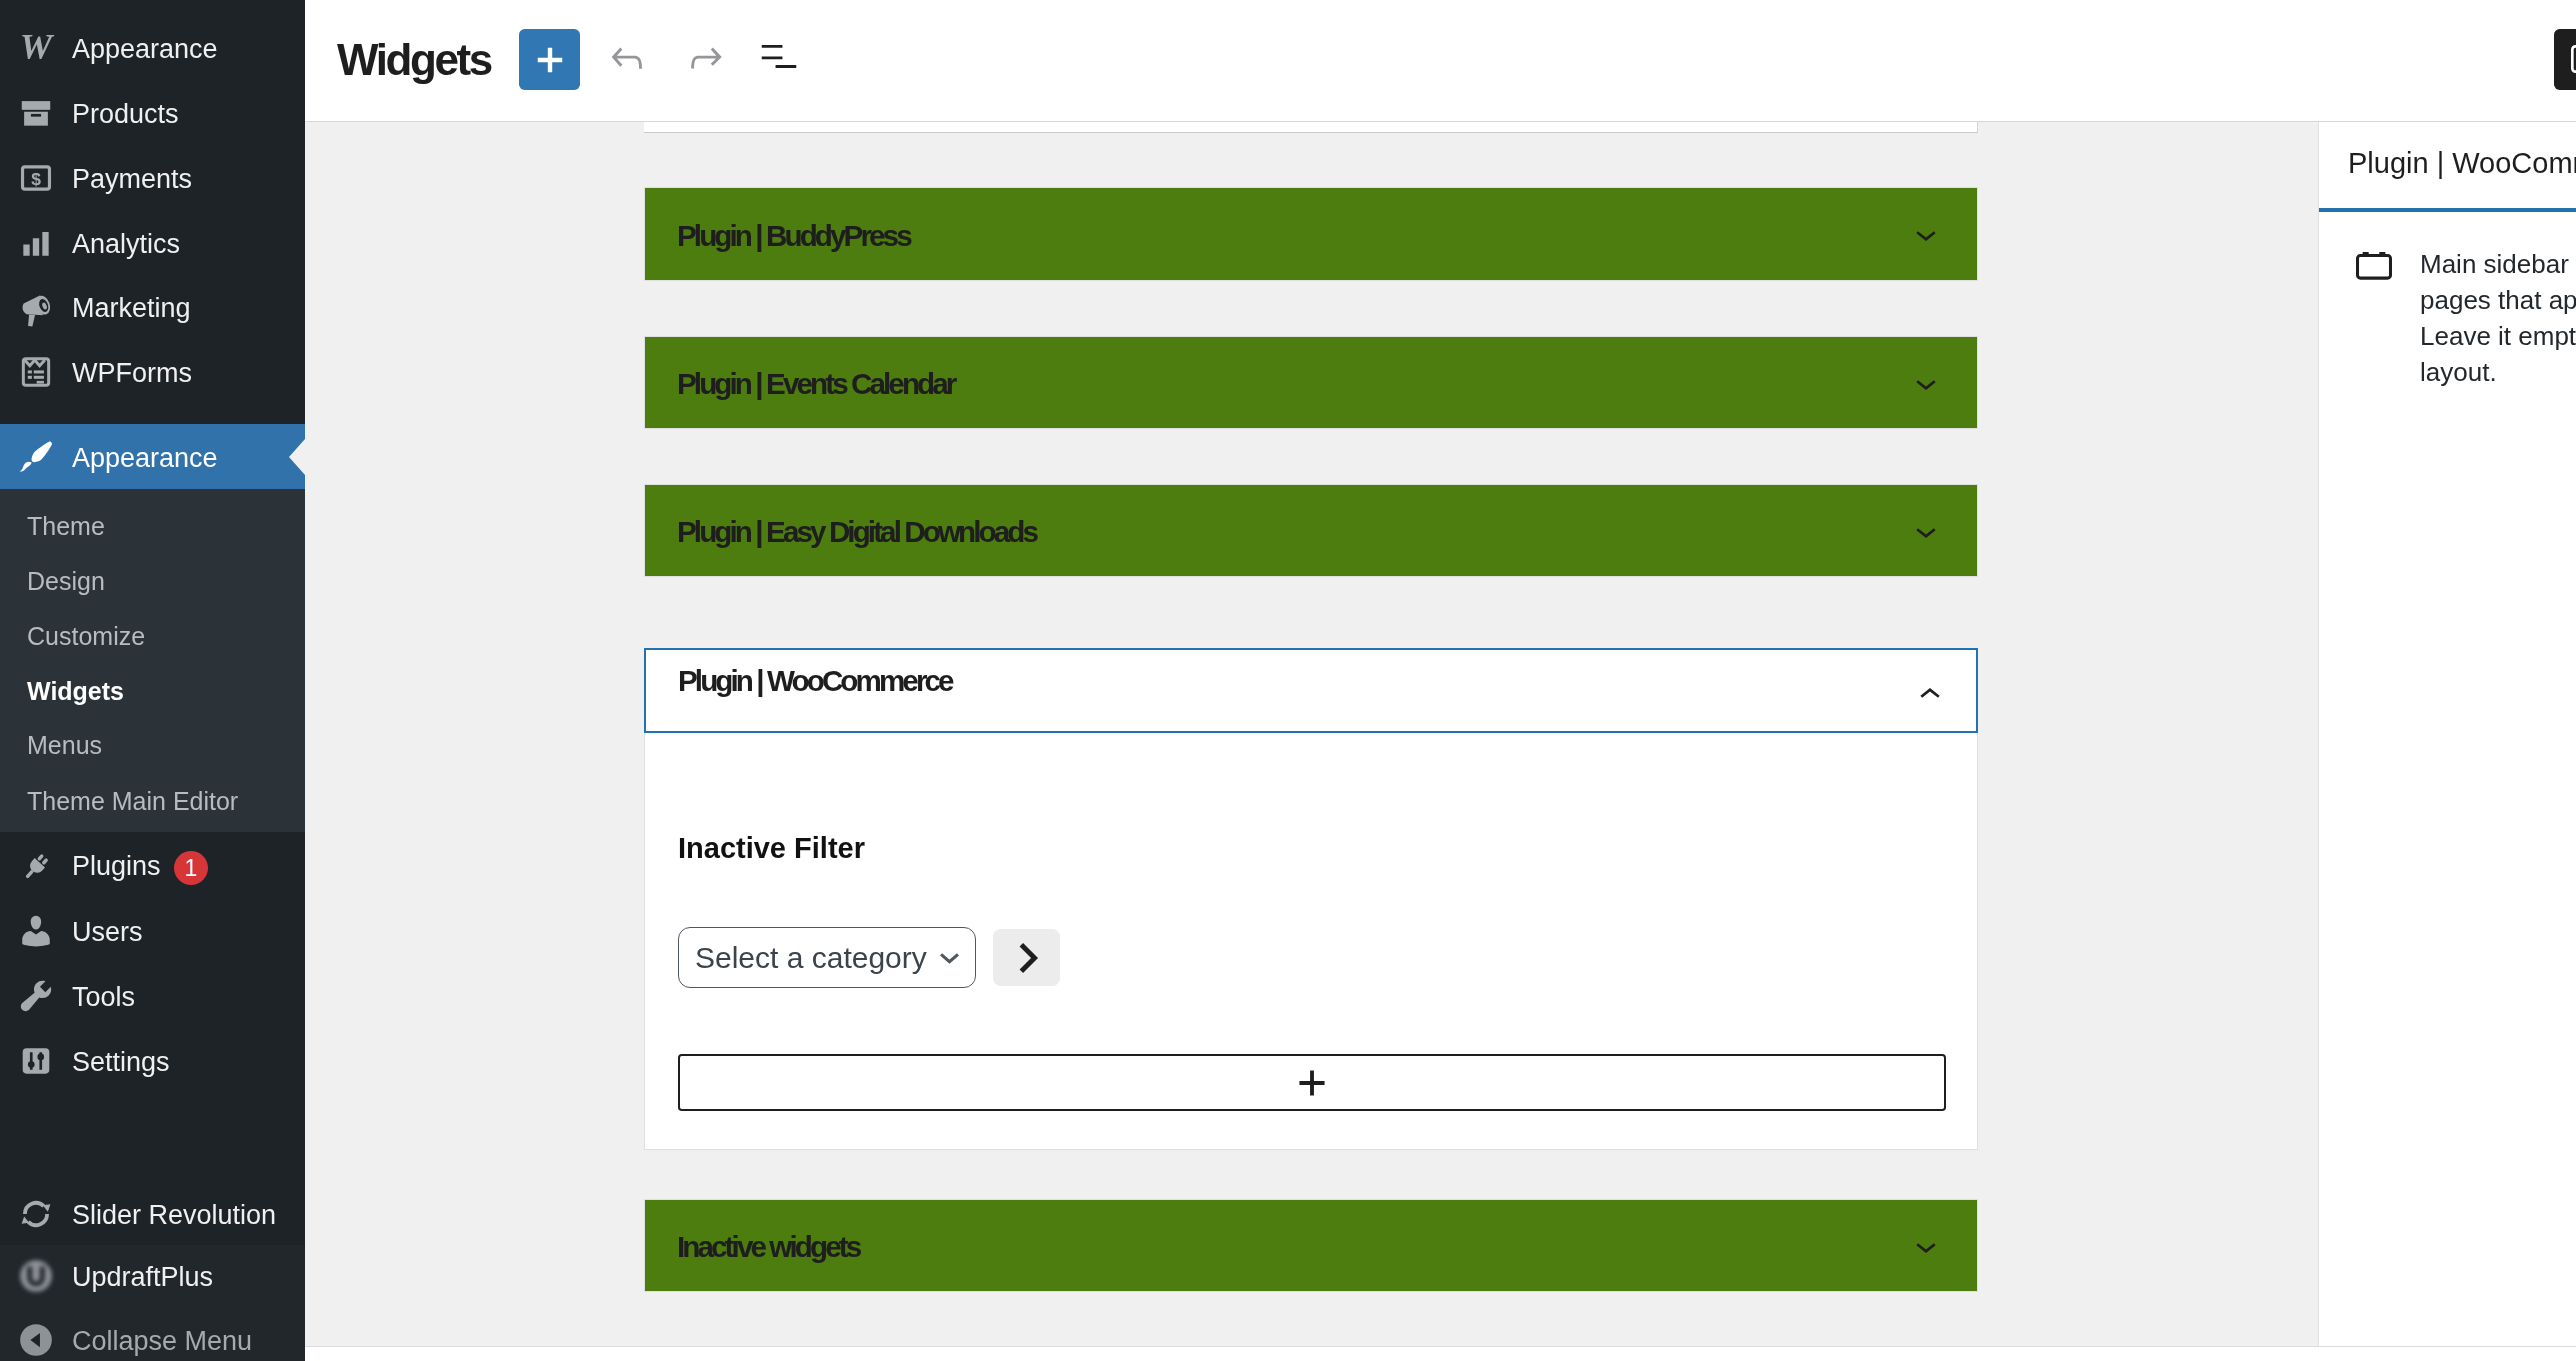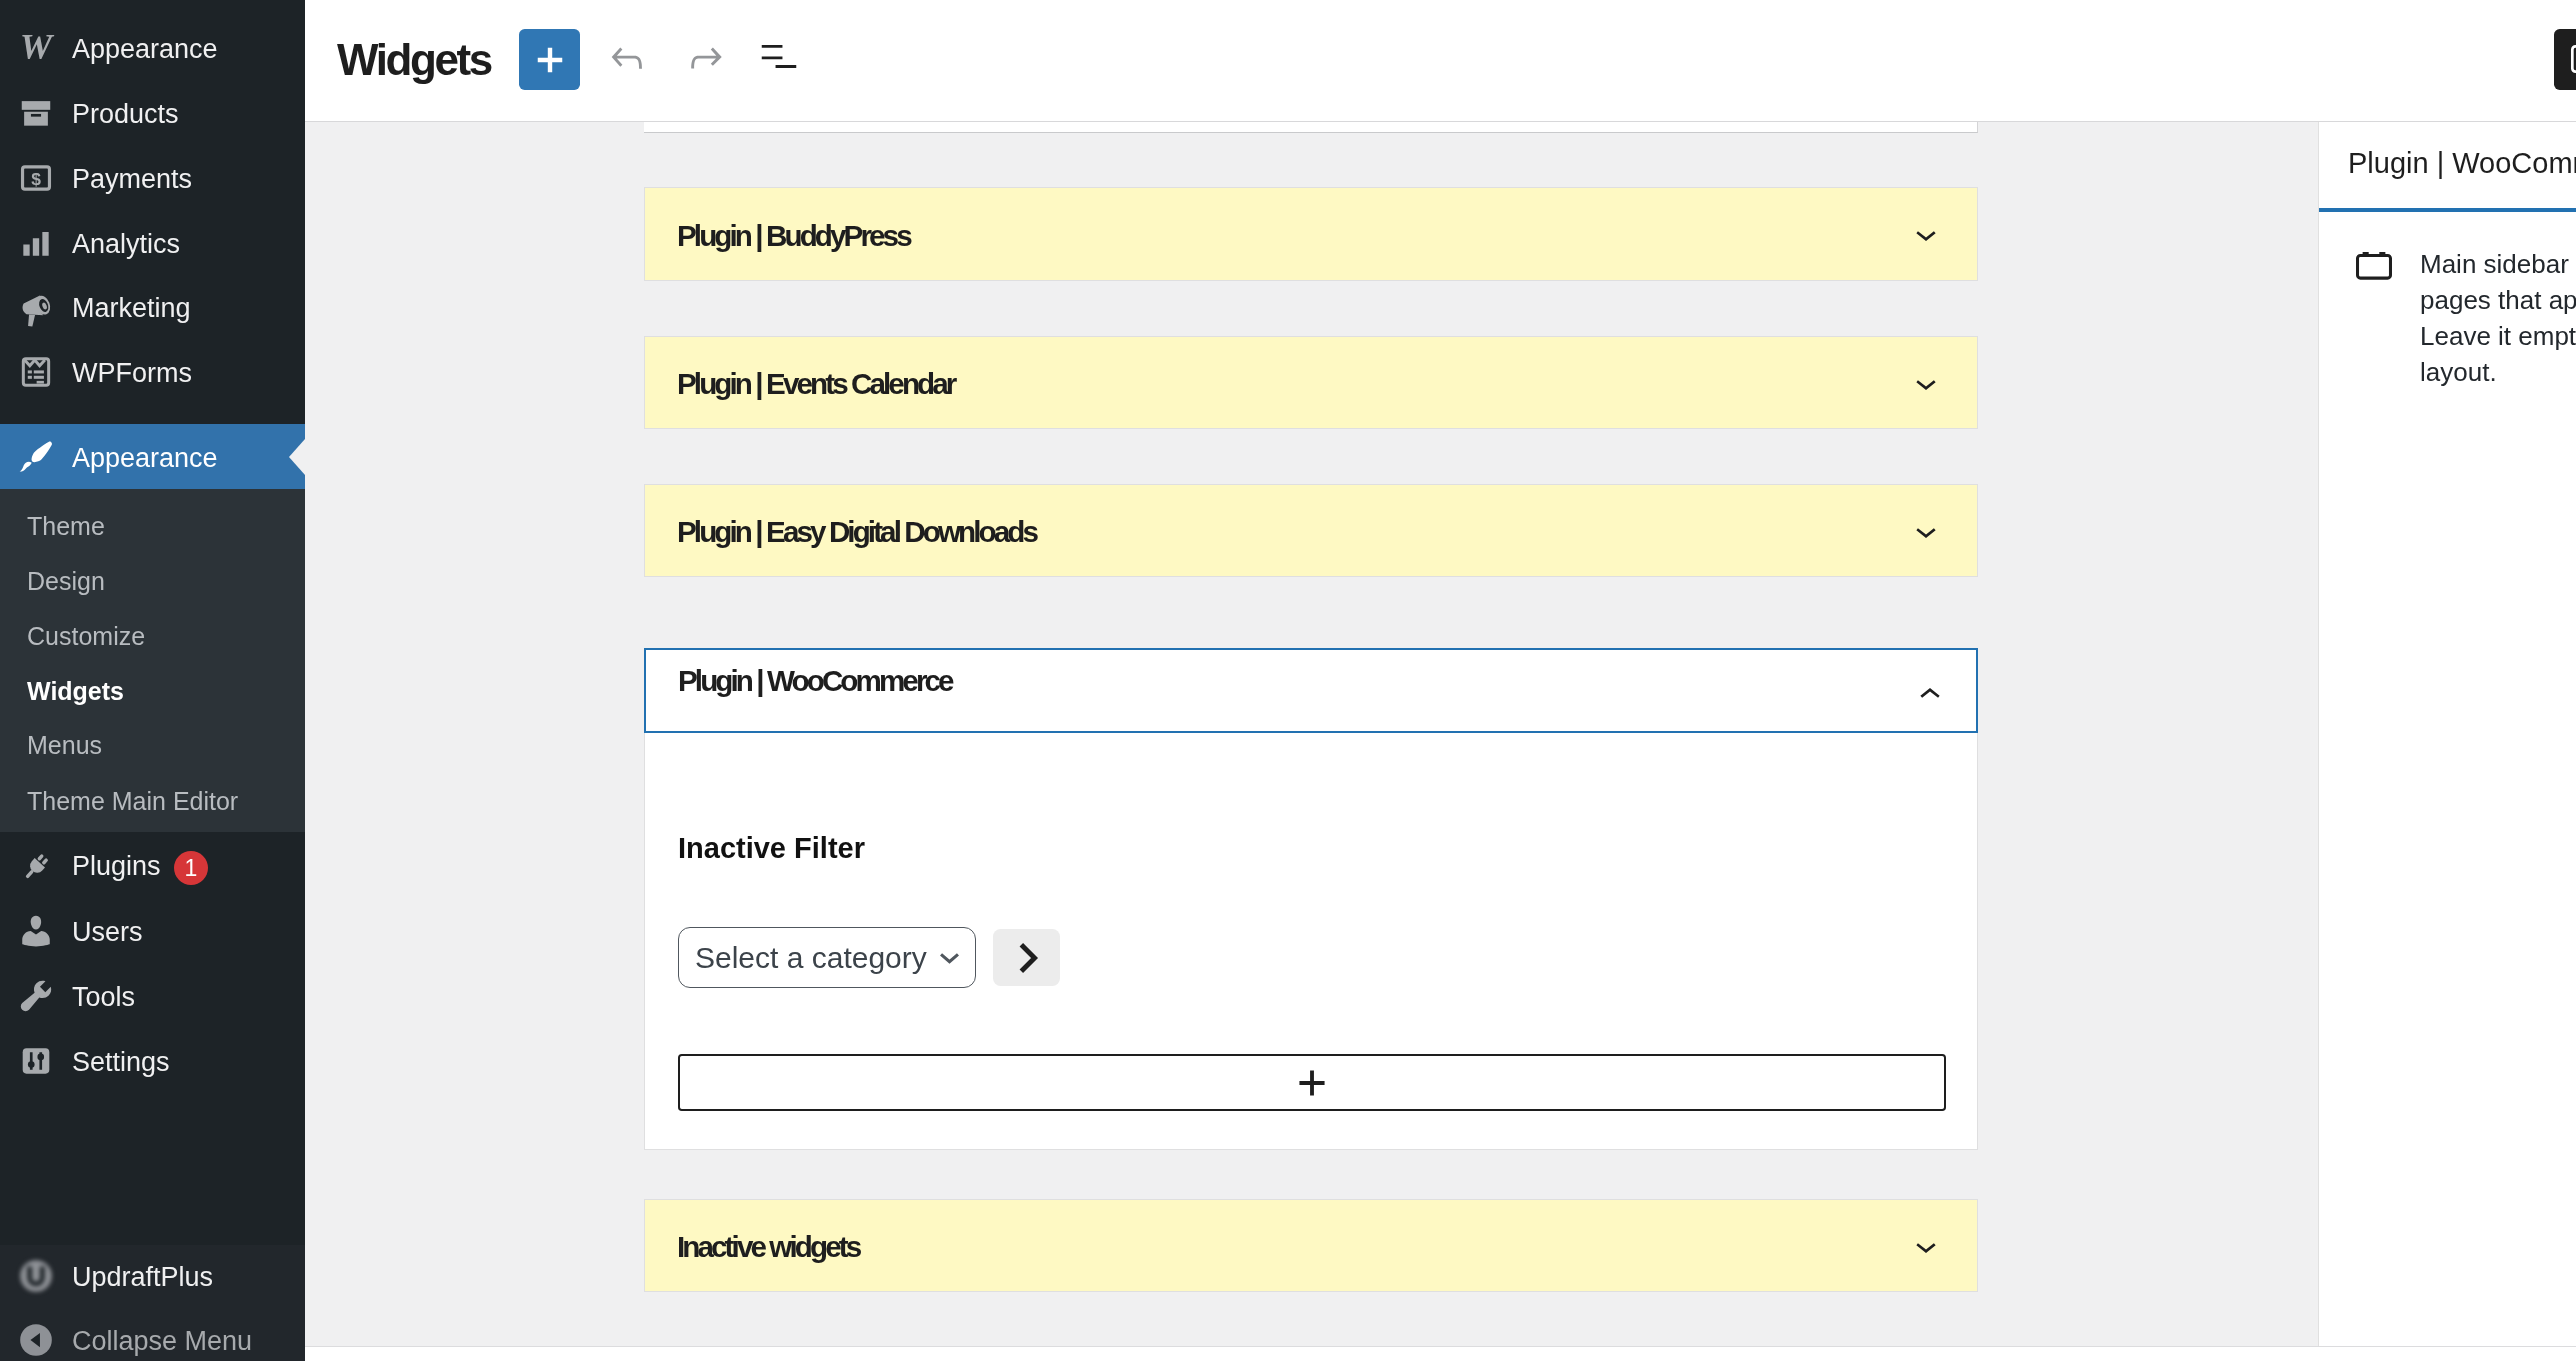--- a/index.html
+++ b/index.html
@@ -19,21 +19,21 @@
   
   #header { left:305px; top:0; width:2271px; height:122px; background:#fff; border-bottom:1.9px solid #d8d8da; z-index:4; }
   #h1t { position:absolute; left:32px; top:33px; font-size:44px; line-height:53px; font-weight:bold; color:#1e1e1e; letter-spacing:-2.4px; }
   #plusbtn { position:absolute; left:214px; top:29px; width:61px; height:61px; background:#3077b4; border-radius:5.7px; }
   #plusbtn svg { position:absolute; left:50%; top:50%; transform:translate(-50%,-50%); }
   .hicon { position:absolute; top:35px; width:46px; height:46px; }
   #setbtn { position:absolute; right:-39px; top:29px; width:61px; height:61px; background:#1e1e1e; border-radius:5.7px; }
 
   
   #content { left:305px; top:122px; width:2013px; height:1225px; background:#f0f0f1; }
-  .panel { position:absolute; left:339px; width:1334px; background:#fef9c3; border:1.9px solid #dfdfe0; z-index:2; }
+  .panel { position:absolute; left:339px; width:1334px; background:#4d7c0f; border:1.9px solid #dfdfe0; z-index:2; }
   .ptitle { position:absolute; left:32px; top:calc(50% + 1.9px); transform:translateY(-50%); font-size:29.6px; font-weight:bold; letter-spacing:-2.9px; color:#1e1e1e; white-space:nowrap; }
   .pchev { position:absolute; right:29.6px; top:50%; transform:translateY(-50%); width:42px; height:42px; }
 
   
   #footer { left:305px; top:1346px; width:2271px; height:15.3px; background:#fff; border-top:1.9px solid #dcdcde; z-index:3; }
 
   
   #rpanel { left:2318px; top:122px; width:258px; height:1224px; background:#fff; border-left:1.9px solid #e0e0e0; z-index:2; }
 </style>
 </head>
@@ -236,20 +236,27 @@
         </g>
         <g fill="#1d2327">
           <circle cx="9" cy="14.2" r="2.1"></circle>
           <circle cx="15" cy="9.4" r="2.1"></circle>
         </g>
       </svg>
       <span class="ml">Settings</span>
     </div>
 
   <div style="position:absolute; left:0; top:1245px; width:305px; height:116px; background:#22272c;"></div>
+  <div class="mrow" style="top:1183px;">
+      <svg class="mi" viewBox="0 0 24 24">
+        <path fill="none" stroke="#a7aaad" stroke-width="2.4" d="M19 12a7 7 0 0 1-11.9 5M5 12a7 7 0 0 1 11.9-5"></path>
+        <path fill="#a7aaad" d="M4.5 13.5l3.2 4-4.8.6zM19.5 10.5l-3.2-4 4.8-.6z"></path>
+      </svg>
+      <span class="ml">Slider Revolution</span>
+    </div>
   <div class="mrow" style="top:1245px;">
       <svg class="mi" viewBox="0 0 24 24" style="filter:blur(1.9px);">
         <circle cx="12" cy="12" r="10" fill="#8e9196"></circle>
         <path fill="none" stroke="#1d2327" stroke-width="3" d="M8 6v7a4 4 0 0 0 8 0V6"></path>
       </svg>
       <span class="ml">UpdraftPlus</span>
     </div>
   <div class="mrow" style="top:1309px;">
       <svg class="mi" viewBox="0 0 24 24">
         <circle cx="12" cy="12" r="10" fill="#8e9196"></circle>

